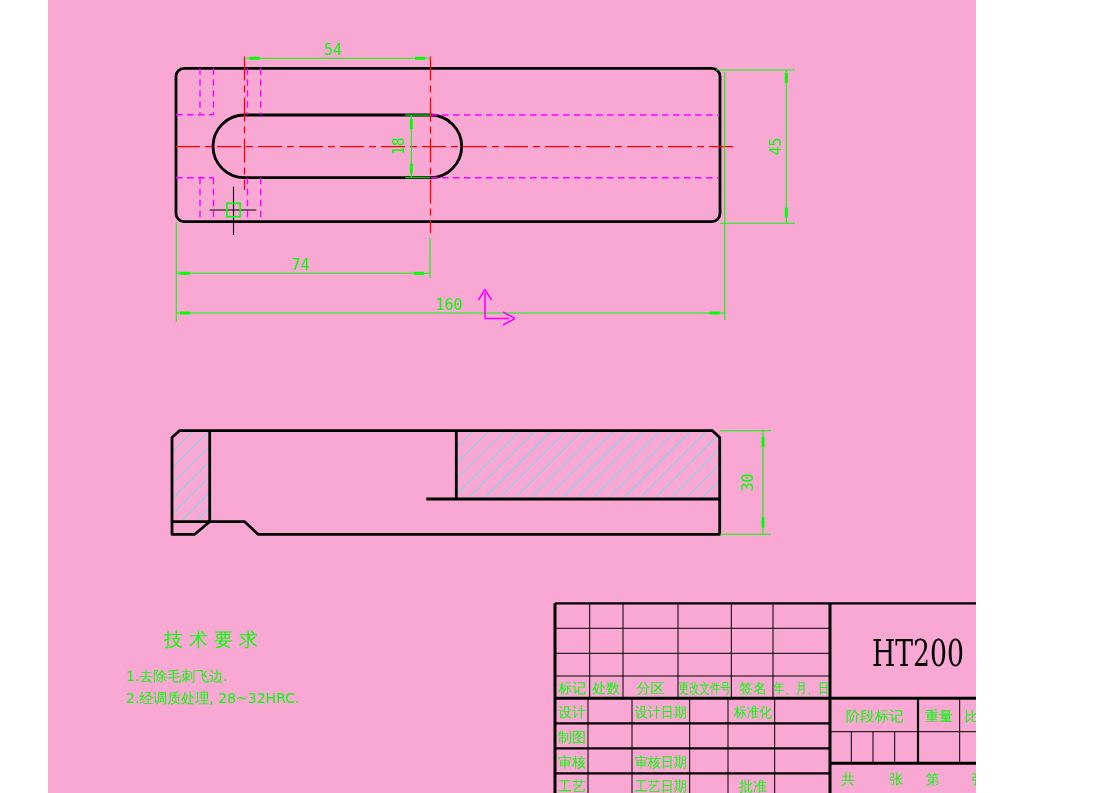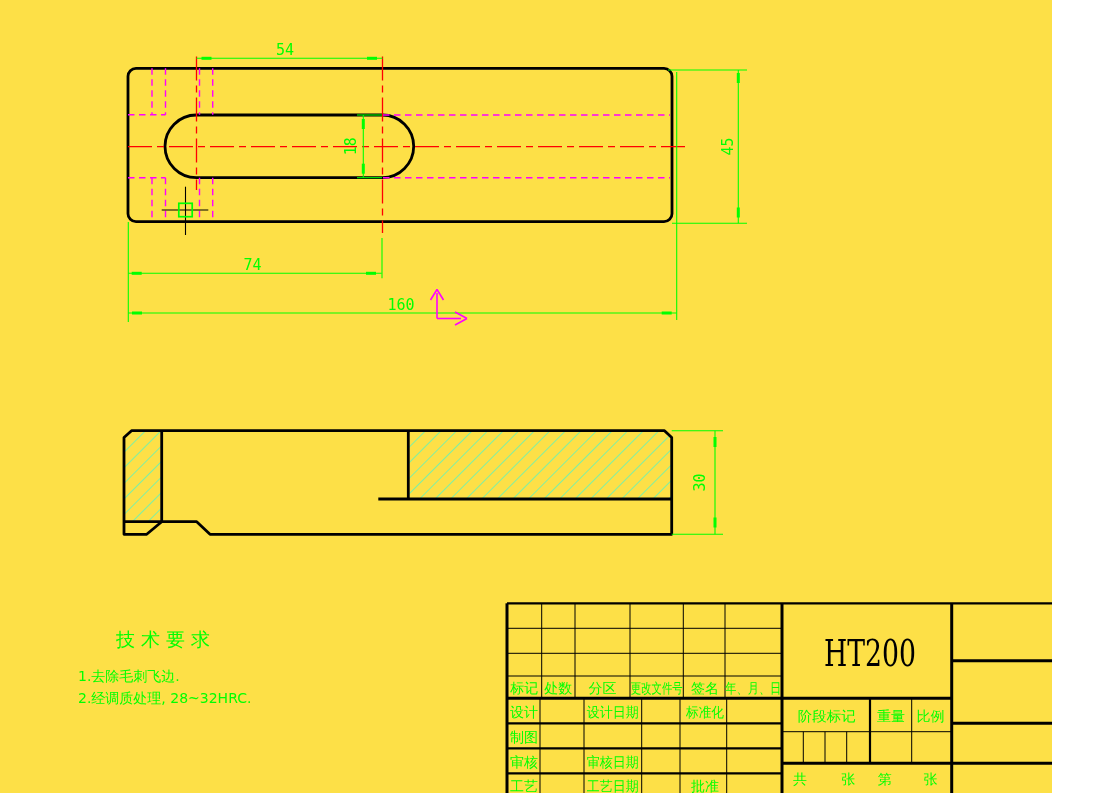--- a/index.html
+++ b/index.html
@@ -1,16 +1,16 @@
 <!DOCTYPE html>
 <html><head>
 <meta charset="utf-8">
 <style>
   html,body{margin:0;padding:0;background:#ffffff;}
-  .canvas{position:relative;width:1052px;height:793px;background:#fde047;overflow:hidden;font-family:"DejaVu Sans",sans-serif;}
+  .canvas{position:relative;width:928px;height:793px;background:#f9a8d4;overflow:hidden;font-family:"DejaVu Sans",sans-serif;margin-left:48px;}
   svg{position:absolute;left:0;top:0;}
   .outline{stroke:#000000;stroke-width:2.8;fill:none;stroke-linejoin:round;}
   .center{stroke:#ff0000;stroke-width:1.3;fill:none;stroke-dasharray:24 5 7 5;}
   .hid{stroke:#ff00ff;stroke-width:1.4;fill:none;stroke-dasharray:6.5 4.5;}
   .dim{stroke:#00ff00;stroke-width:1.1;fill:none;}
   .tick{fill:#00ff00;}
   .dimtext{fill:#00ff00;font-family:"DejaVu Sans Mono",monospace;font-size:15px;}
   .cjk{fill:#00ff00;font-family:"DejaVu Sans",sans-serif;font-size:14px;}
   .cjkbig{fill:#00ff00;font-family:"DejaVu Sans",sans-serif;font-size:19px;letter-spacing:6px;}
   .mat{fill:#000000;font-family:"DejaVu Serif",serif;font-size:38px;}

